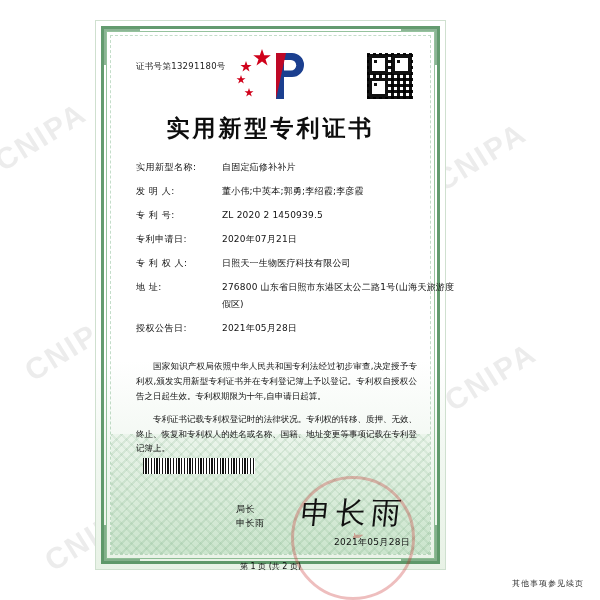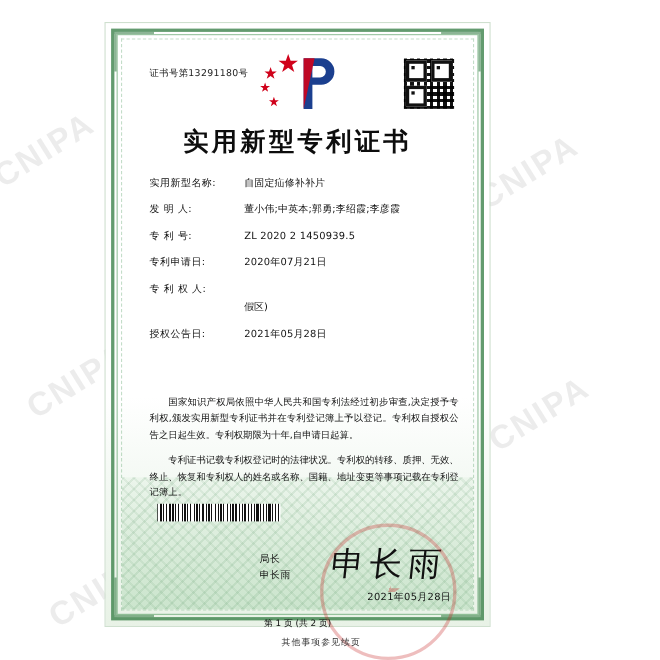--- a/index.html
+++ b/index.html
@@ -286,21 +286,21 @@
     top: 540px;
     text-align: center;
     font-size: 8px;
     color: #111;
   }
 
   .footer-note {
     position: absolute;
     left: 0; right: 16px;
     top: 578px;
-    text-align: center;
+    text-align: right;
     font-size: 8px;
     color: #333;
     letter-spacing: 1px;
   }
 </style>
 </head>
 <body>
 
 <div id="page">
 
@@ -360,20 +360,25 @@
       <div class="row">
         <span class="lbl">专 利 号:</span>
         <span class="val">ZL 2020 2 1450939.5</span>
       </div>
       <div class="row">
         <span class="lbl">专利申请日:</span>
         <span class="val">2020年07月21日</span>
       </div>
       <div class="row">
         <span class="lbl">专 利 权 人:</span>
+        <span class="val">日照天一生物医疗科技有限公司</span>
+      </div>
+      <div class="row">
+        <span class="lbl">地        址:</span>
+        <span class="val">276800 山东省日照市东港区太公二路1号(山海天旅游度</span>
       </div>
       <div class="addr-cont">假区)</div>
 
       <div class="row row-split">
         <span class="half first">
           <span class="lbl">授权公告日:</span>
           <span class="val">2021年05月28日</span>
         </span>
       </div>
     </div>

